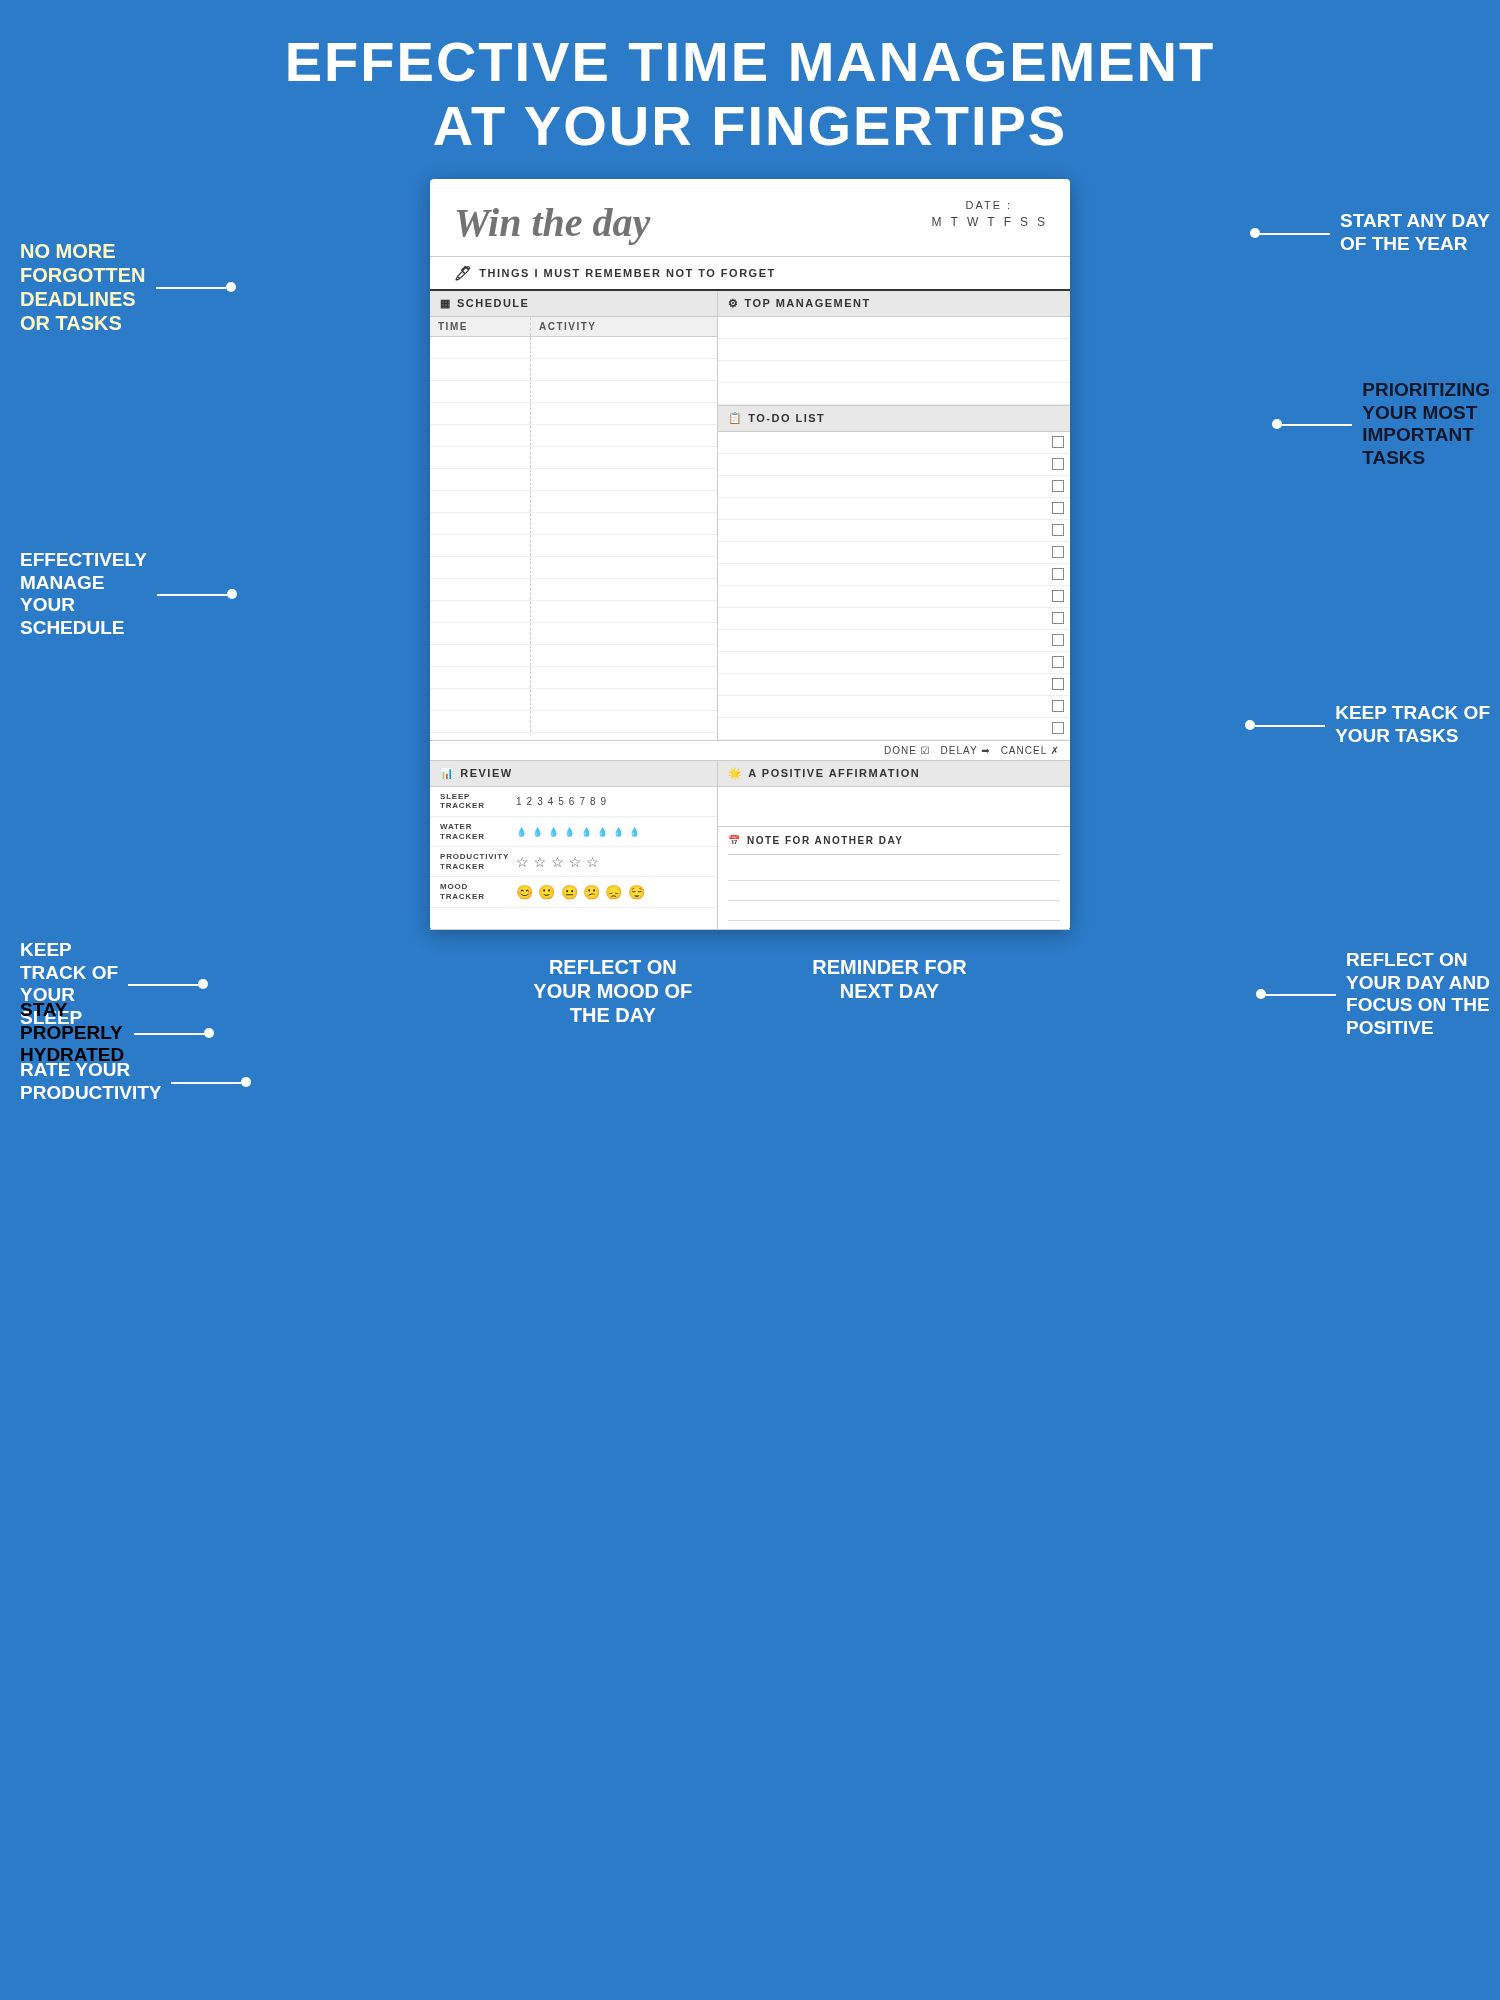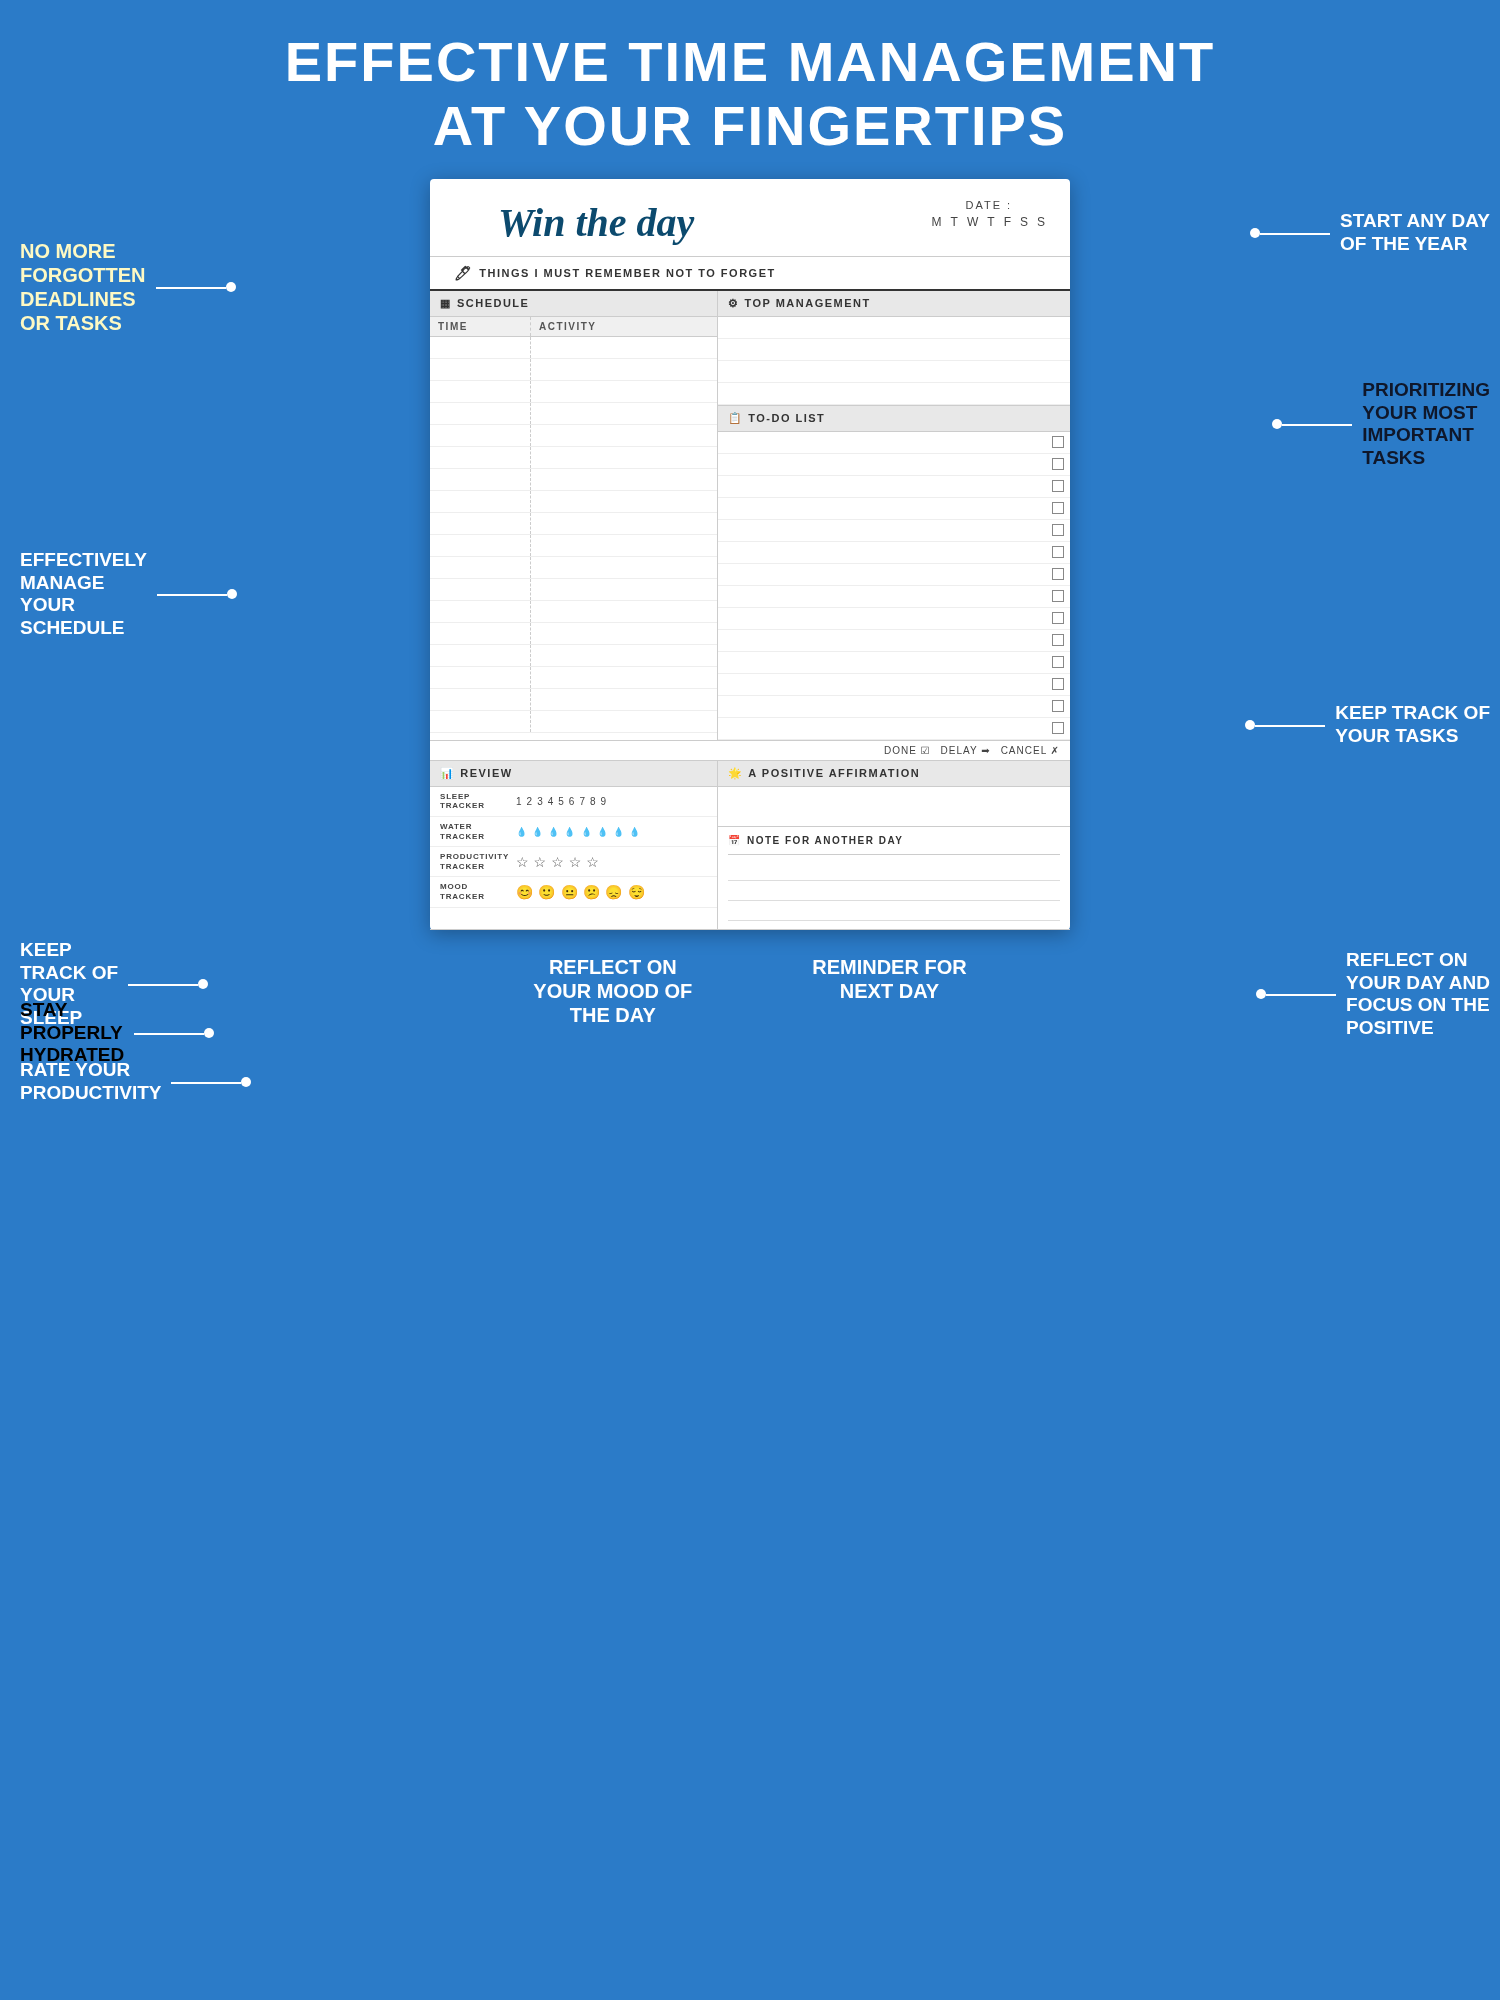--- a/index.html
+++ b/index.html
@@ -50,23 +50,22 @@
       padding: 20px 24px 10px;
       border-bottom: 1px solid #ccc;
       display: flex;
       align-items: flex-start;
       justify-content: space-between;
     }
     .planner-title {
       font-family: 'Georgia', serif;
       font-style: italic;
       font-size: 40px;
-      color: #0c4a6e;
+      color: #737373;
       font-weight: bold;
-      margin-left: 44px;
     }
     .date-section {
       text-align: center;
       font-size: 11px;
       color: #444;
       letter-spacing: 1px;
     }
     .date-section .date-label {
       font-size: 11px;
       letter-spacing: 2px;

